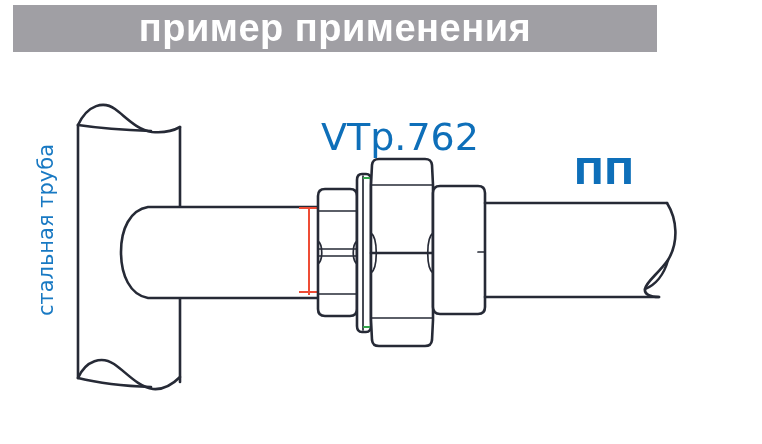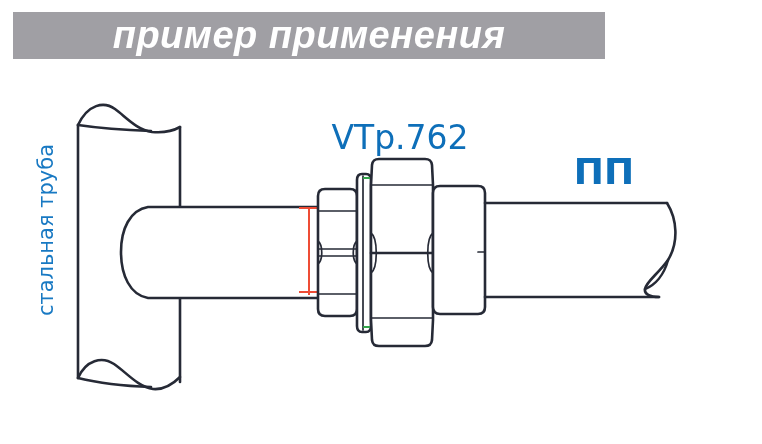--- a/index.html
+++ b/index.html
@@ -2,23 +2,23 @@
 <html style="--bg: #FFFFFF; --banner-bg: #A09FA4; --title-text: #FFFFFF; --line: #262A36; --blue: #0E6FB9; --steel-blue: #1879C3; --red: #EE4C35; --green: #34A44B;"><head>
 <meta charset="utf-8">
 <style>
   html,body{margin:0;padding:0;}
   body{
     width:762px;height:444px;position:relative;overflow:hidden;
     background:var(--bg,#fff);
     font-family:"DejaVu Sans",sans-serif;
   }
   .banner{
-    position:absolute;left:13px;top:12px;width:592px;height:47px;
+    position:absolute;left:13px;top:5px;width:644px;height:47px;
     background:var(--banner-bg,#a09fa4);
-    display:flex;align-items:center;justify-content:center;font-style:italic;
+    display:flex;align-items:center;justify-content:center;
   }
   .banner-title{
     color:var(--title-text,#fff);
     font-family:"Liberation Sans","DejaVu Sans",sans-serif;
     font-weight:bold;font-size:38px;line-height:1;
     letter-spacing:.5px;white-space:nowrap;
     transform:translateY(-1px);
   }
   svg.diagram{position:absolute;left:0;top:0;}
   .ln{stroke:var(--line,#262a36);stroke-width:2.6;fill:none;stroke-linecap:round;stroke-linejoin:round;}
@@ -28,21 +28,21 @@
   .greenln{stroke:var(--green,#34a44b);stroke-width:2;fill:none;stroke-linecap:butt;}
   .lbl{position:absolute;white-space:nowrap;line-height:1;}
   .lbl-steel{
     left:46px;top:230px;
     transform:translate(-50%,-50%) rotate(-90deg);
     color:var(--steel-blue,#1879c3);font-size:21px;
   }
   .lbl-model{
     left:400px;top:137px;
     transform:translate(-50%,-50%);
-    color:var(--blue,#0e6fb9);font-size:33px;
+    color:var(--blue,#0e6fb9);font-size:38px;
   }
   .lbl-pp{
     left:604px;top:172px;
     transform:translate(-50%,-50%);
     color:var(--blue,#0e6fb9);font-size:36px;font-weight:bold;
   }
 </style>
 </head>
 <body>
 

